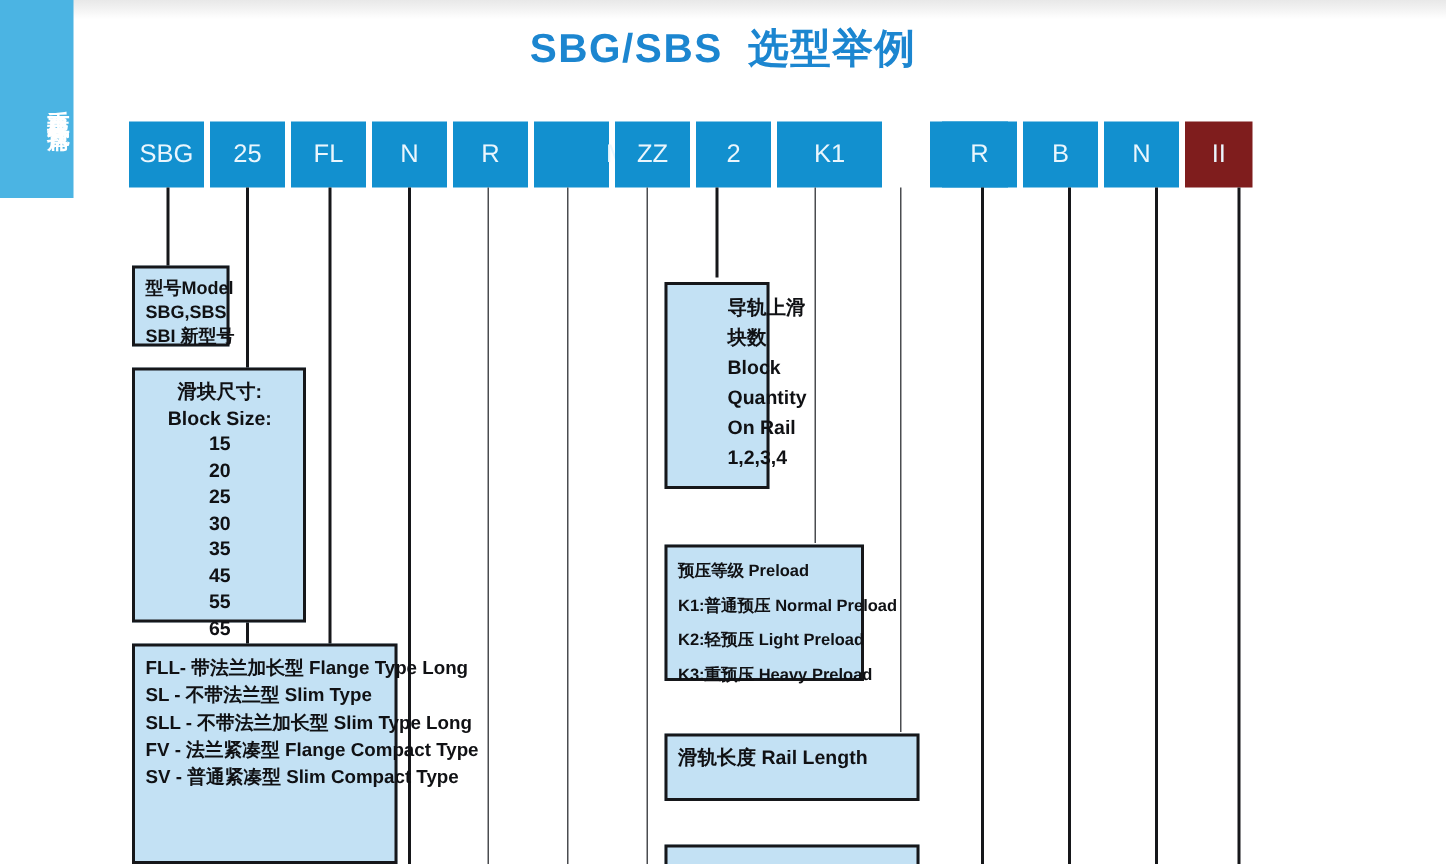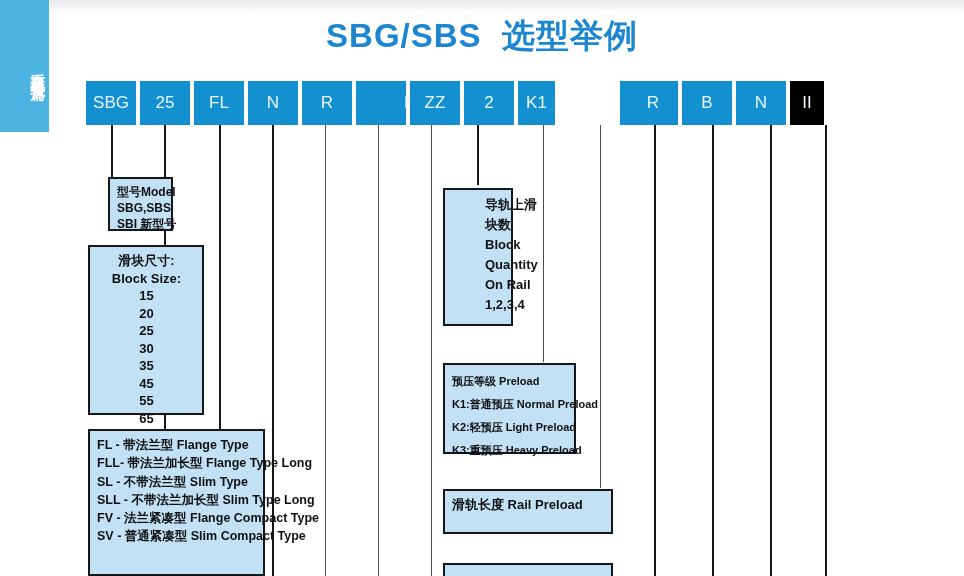--- a/index.html
+++ b/index.html
@@ -58,21 +58,21 @@
     left: 50%;
     transform: translateX(-50%);
   }
 
   
   #page-title {
     position: absolute;
     left: 0; top: 14px;
     width: 964px;
     text-align: center;
-    font-size: 33px;
+    font-size: 27px;
     font-weight: bold;
     color: #1c86d0;
     letter-spacing: 1px;
     white-space: pre;
   }
 
   
   #code-row {
     position: absolute;
     left: 86px; top: 81px;
@@ -135,64 +135,63 @@
 
 <div id="code-row">
     <div class="code-box" style="left: 0px; width: 50px; background: rgb(18, 144, 207);">SBG</div>
     <div class="code-box" style="left: 54px; width: 50px; background: rgb(18, 144, 207);">25</div>
     <div class="code-box" style="left: 108px; width: 50px; background: rgb(18, 144, 207);">FL</div>
     <div class="code-box" style="left: 162px; width: 50px; background: rgb(18, 144, 207);">N</div>
     <div class="code-box" style="left: 216px; width: 50px; background: rgb(18, 144, 207);">R</div>
     <div class="code-box" style="left: 270px; width: 50px; background: rgb(18, 144, 207); padding-left: 48px;">MF</div>
     <div class="code-box" style="left: 324px; width: 50px; background: rgb(18, 144, 207);">ZZ</div>
     <div class="code-box" style="left: 378px; width: 50px; background: rgb(18, 144, 207);">2</div>
-    <div class="code-box" style="left: 432px; width: 37px; background: rgb(18, 144, 207);">K1</div>
+    <div class="code-box" style="left: 432px; width: 70px; background: rgb(18, 144, 207);">K1</div>
     <div class="code-box" style="left: 486px; width: 52px; background: rgb(18, 144, 207); margin-left: 48px;">1000</div>
     <div class="code-box" style="left: 542px; width: 50px; background: rgb(18, 144, 207);">R</div>
     <div class="code-box" style="left: 596px; width: 50px; background: rgb(18, 144, 207);">B</div>
     <div class="code-box" style="left: 650px; width: 50px; background: rgb(18, 144, 207);">N</div>
-    <div class="code-box" style="left: 704px; width: 34px; background: #000000;">II</div>
+    <div class="code-box" style="left: 704px; width: 45px; background: #7f1d1d;">II</div>
   </div>
 
 <div id="connector-layer">
     <div class="vline" style="left: 111px; top: 125px; height: 58px;"></div>
     <div class="vline" style="left: 164px; top: 125px; height: 334px;"></div>
     <div class="vline" style="left: 219px; top: 125px; height: 451px;"></div>
     <div class="vline" style="left: 272px; top: 125px; height: 451px;"></div>
     <div class="vline thin" style="left: 325px; top: 125px; height: 451px;"></div>
     <div class="vline thin" style="left: 378px; top: 125px; height: 451px;"></div>
     <div class="vline thin" style="left: 431px; top: 125px; height: 451px;"></div>
     <div class="vline" style="left: 477px; top: 125px; height: 60px;"></div>
     <div class="vline thin" style="left: 543px; top: 125px; height: 237px;"></div>
     <div class="vline thin" style="left: 600px; top: 125px; height: 363px;"></div>
     <div class="vline" style="left: 654px; top: 125px; height: 451px;"></div>
     <div class="vline" style="left: 712px; top: 125px; height: 451px;"></div>
     <div class="vline" style="left: 770px; top: 125px; height: 451px;"></div>
     <div class="vline" style="left: 825px; top: 125px; height: 451px;"></div>
   </div>
 
-<div class="info-box" id="box-model" style="left: 88px; top: 177px; width: 65px; height: 54px; margin-left: 20px;">
+<div class="info-box" id="box-model" style="left: 88px; top: 177px; width: 65px; height: 54px;">
     <div class="info-line">型号Model</div>
     <div class="info-line">SBG,SBS</div>
     <div class="info-line">SBI 新型号</div>
   </div>
 <div class="info-box" id="box-size" style="left: 88px; top: 245px; width: 116px; height: 170px;">
     <div class="info-line">滑块尺寸:</div>
     <div class="info-line">Block Size:</div>
     <div class="info-line">15</div>
     <div class="info-line">20</div>
     <div class="info-line">25</div>
     <div class="info-line">30</div>
     <div class="info-line">35</div>
     <div class="info-line">45</div>
     <div class="info-line">55</div>
     <div class="info-line">65</div>
   </div>
 <div class="info-box" id="box-type" style="left: 88px; top: 429px; width: 177px; height: 147px;">
-    <div class="info-line">FL - 带法兰型 Flange Type</div>
     <div class="info-line">FLL- 带法兰加长型 Flange Type Long</div>
     <div class="info-line">SL - 不带法兰型 Slim Type</div>
     <div class="info-line">SLL - 不带法兰加长型 Slim Type Long</div>
     <div class="info-line">FV - 法兰紧凑型 Flange Compact Type</div>
     <div class="info-line">SV - 普通紧凑型 Slim Compact Type</div>
   </div>
 <div class="info-box" id="box-qty" style="left: 443px; top: 188px; width: 70px; height: 138px; padding-left: 40px;">
     <div class="info-line">导轨上滑</div>
     <div class="info-line">块数</div>
     <div class="info-line">Block</div>
@@ -200,15 +199,15 @@
     <div class="info-line">On Rail</div>
     <div class="info-line">1,2,3,4</div>
   </div>
 <div class="info-box" id="box-preload" style="left: 443px; top: 363px; width: 133px; height: 91px;">
     <div class="info-line">预压等级 Preload</div>
     <div class="info-line">K1:普通预压 Normal Preload</div>
     <div class="info-line">K2:轻预压 Light Preload</div>
     <div class="info-line">K3:重预压 Heavy Preload</div>
   </div>
 <div class="info-box" id="box-length" style="left: 443px; top: 489px; width: 170px; height: 45px;">
-    <div class="info-line">滑轨长度 Rail Preload</div>
+    <div class="info-line">滑轨长度 Rail Length</div>
   </div>
 <div class="info-box" id="box-clipped" style="left: 443px; top: 563px; width: 170px; height: 30px;"></div>
 
 </body></html>

